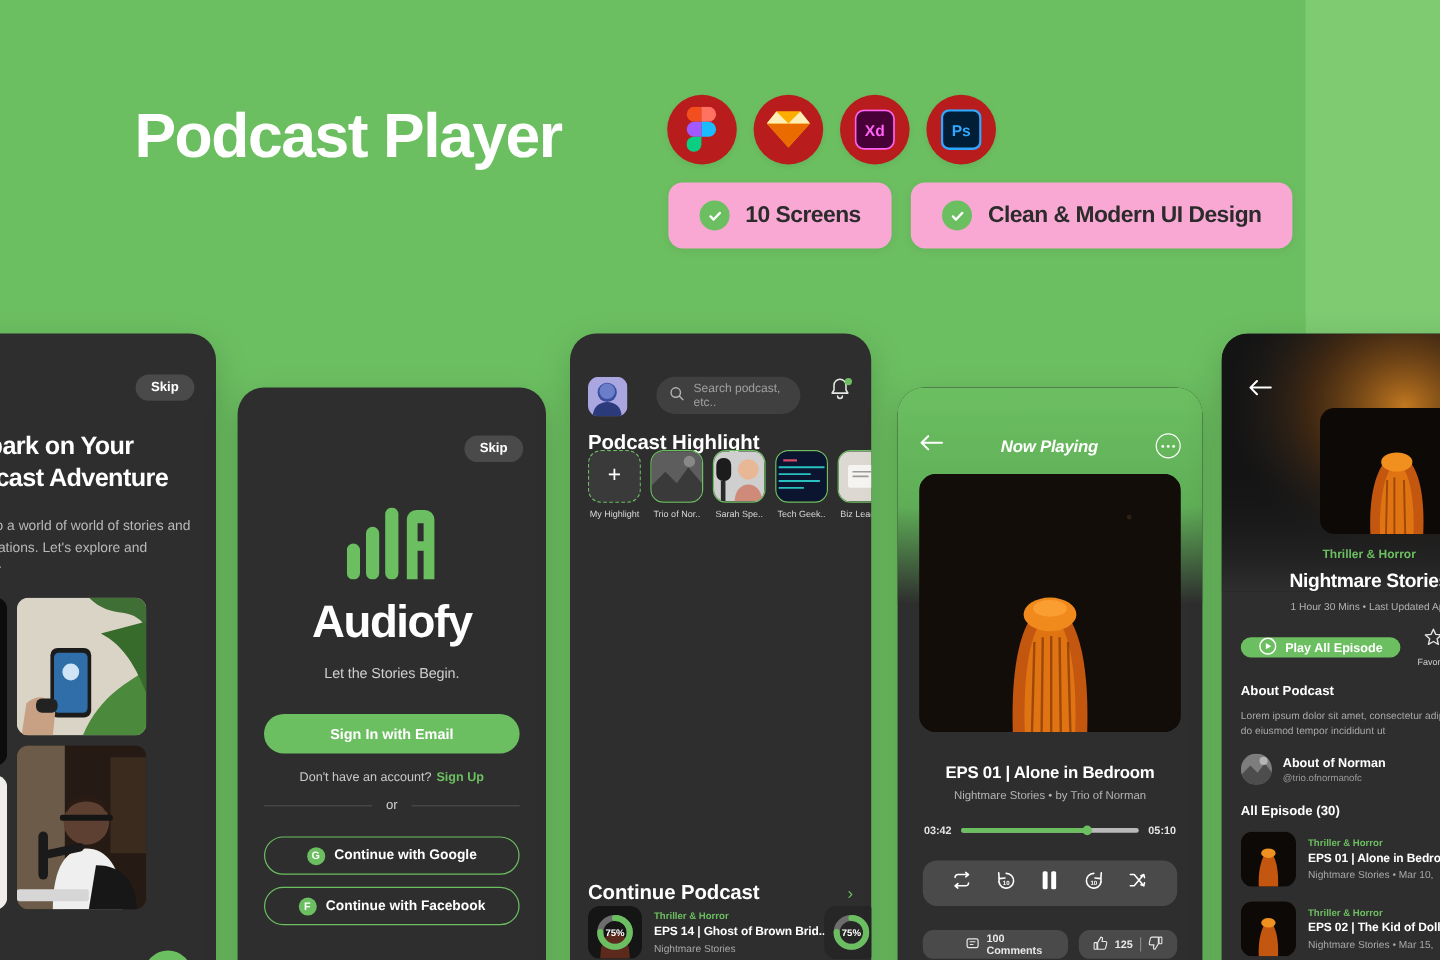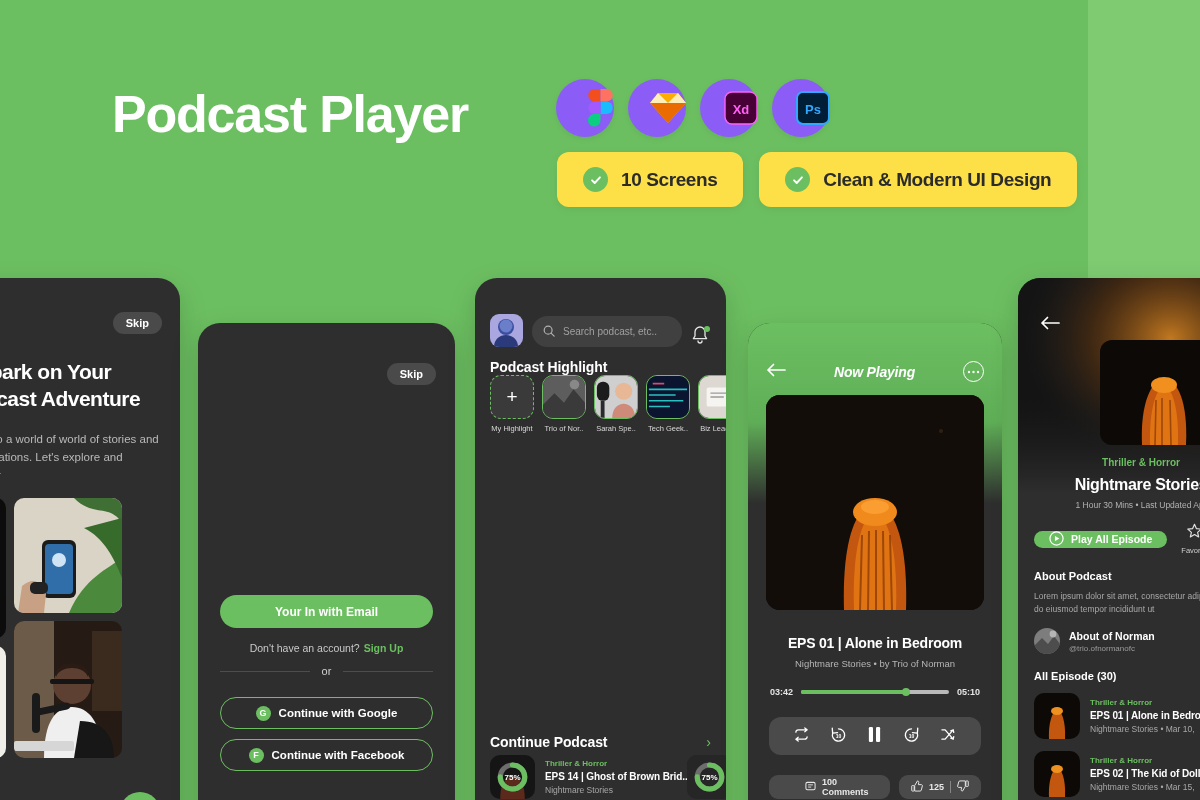--- a/index.html
+++ b/index.html
@@ -23,27 +23,27 @@
   }
   .hero-sub {
     position: absolute; left: 112px; top: 171px;
     font-size: 20px; font-weight: 700; color: #ffffff;
     letter-spacing: -0.3px;
   }
 
   .tool-icons { position: absolute; left: 556px; top: 79px; display: flex; gap: 14px; }
   .tool-circle {
     width: 58px; height: 58px; border-radius: 50%;
-    background: #8b5cf6; display: flex; align-items: center; justify-content: flex-end;
+    background: #b91c1c; display: flex; align-items: center; justify-content: center;
     box-shadow: 0 2px 6px rgba(0,0,0,0.07);
   }
 
   .badges { position: absolute; left: 557px; top: 152px; display: flex; gap: 16px; }
   .badge {
-    height: 55px; background: #fde047; border-radius: 12px;
+    height: 55px; background: #f9a8d4; border-radius: 12px;
     display: flex; align-items: center; gap: 13px; padding: 0 26px;
     box-shadow: 0 2px 8px rgba(0,0,0,0.07);
   }
   .badge-check {
     width: 25px; height: 25px; border-radius: 50%; background: #6cbf61;
     display: flex; align-items: center; justify-content: center; flex: none;
   }
   .badge-check svg { width: 14px; height: 14px; }
   .badge-text { font-size: 19px; font-weight: 700; color: #2b2b2b; letter-spacing: -0.4px; white-space: nowrap; }
 
@@ -114,31 +114,31 @@
   }
   .btn-g { top: 374px; }
   .btn-f { top: 416px; }
   .social-dot {
     width: 15px; height: 15px; border-radius: 50%; background: #6cbf61;
     display: flex; align-items: center; justify-content: center;
     font-size: 9px; font-weight: 700; color: #fff;
   }
 
   
-  .p3-head { position: absolute; left: 15px; right: 15px; top: 36px; display: flex; align-items: flex-end; gap: 9px; }
+  .p3-head { position: absolute; left: 15px; right: 15px; top: 36px; display: flex; align-items: flex-start; gap: 24px; }
   .avatar-sq { width: 33px; height: 33px; border-radius: 9px; overflow: hidden; flex: none; }
   .search-box {
     flex: 1; height: 31px; background: #404040; border-radius: 16px;
     display: flex; align-items: center; gap: 8px; padding: 0 11px;
   }
   .search-ph { font-size: 10px; color: #a0a0a0; }
   .bell { position: relative; width: 20px; height: 22px; flex: none; }
   .bell-dot { position: absolute; right: 1px; top: 1px; width: 6px; height: 6px; border-radius: 50%; background: #6cbf61; }
 
-  .sec-title { font-size: 14px; font-weight: 700; color: #ffffff; letter-spacing: -0.1px; }
+  .sec-title { font-size: 17px; font-weight: 700; color: #ffffff; letter-spacing: -0.1px; }
   .sec-row { display: flex; align-items: center; justify-content: space-between; gap: 12px; }
   .chev-green { color: #6cbf61; font-size: 14px; line-height: 1; }
 
   .hl-list { position: absolute; left: 15px; top: 97px; right: 0; display: flex; gap: 8px; }
   .hl-item { width: 44px; flex: none; }
   .hl-thumb { width: 44px; height: 44px; border-radius: 11px; overflow: hidden; border: 1.5px solid #6cbf61; }
   .hl-add {
     width: 44px; height: 44px; border-radius: 11px; border: 1.5px dashed #6cbf61;
     background: #3a3a3a; display: flex; align-items: center; justify-content: center;
     color: #fff; font-size: 19px; font-weight: 300;
@@ -327,22 +327,34 @@
     </div>
 
     <div class="fab">
       
     </div>
   </div>
 
   <div class="phone p2">
     <div class="skip-pill" style="right:19px; top:40px;">Skip</div>
 
-
-    <button class="btn-primary">Your In with Email</button>
+    <div class="logo-wrap">
+      <span>
+        <svg width="76" height="60" viewBox="0 0 76 60">
+          <rect x="0" y="30" width="11" height="30" rx="5.5" fill="#6CBF61"></rect>
+          <rect x="16" y="16" width="11" height="44" rx="5.5" fill="#6CBF61"></rect>
+          <rect x="32" y="0" width="11" height="60" rx="5.5" fill="#6CBF61"></rect>
+          <path d="M50 60V10a8 8 0 0 1 8-8h7a8 8 0 0 1 8 8v50h-9V36h-7v-8h7V13h-5v47z" fill="#6CBF61"></path>
+        </svg>
+      </span>
+      <div class="brand">Audiofy</div>
+      <div class="tagline">Let the Stories Begin.</div>
+    </div>
+
+    <button class="btn-primary">Sign In with Email</button>
 
     <div class="acct-row">
       <span>Don't have an account?</span><span class="signup">Sign Up</span>
     </div>
 
     <div class="or-row">
       <div class="or-line"></div>
       <div class="or-text">or</div>
       <div class="or-line"></div>
     </div>

